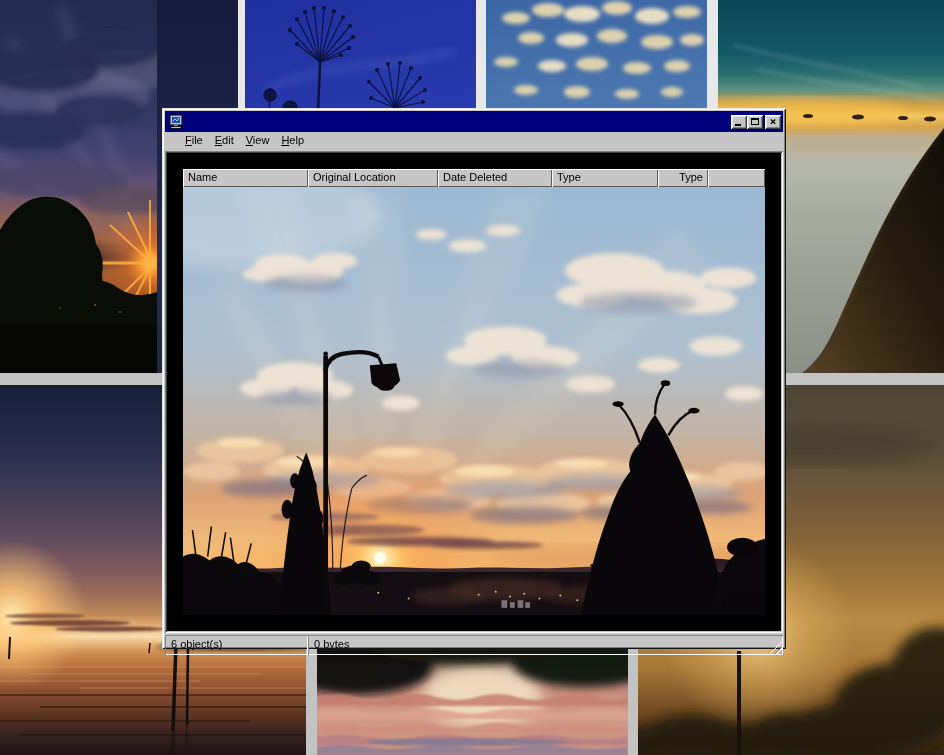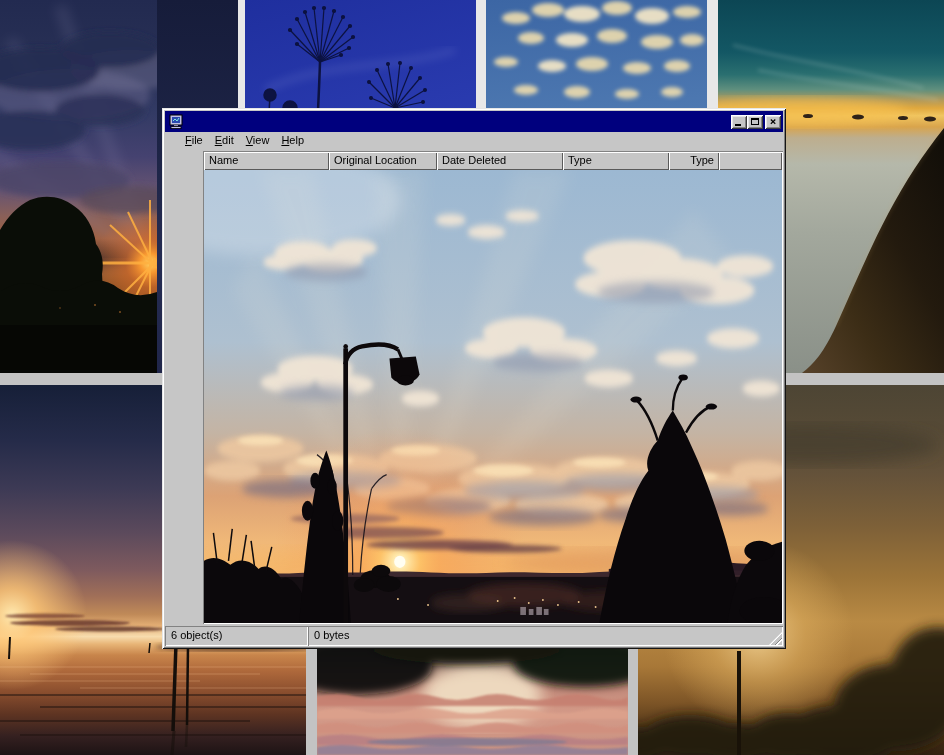--- a/index.html
+++ b/index.html
@@ -49,23 +49,23 @@
       box-shadow: inset 1px 1px 0 #ffffff, inset -1px -1px 0 #3c3c3c,
                   inset 2px 2px 0 #e6e6e6, inset -2px -2px 0 #828282;
       display:flex;align-items:center;justify-content:center;}
   .tb.close{margin-left:2px;font-size:11px;font-weight:bold;color:#000;
       font-family:"DejaVu Sans Mono",monospace;line-height:10px;}
   .glyph-min{position:absolute;left:4px;bottom:3px;width:6px;height:2px;background:#000;}
   .glyph-max{width:8px;height:7px;border:1px solid #000;border-top-width:2px;margin-bottom:1px;}
   .menubar{height:19px;min-height:19px;display:flex;align-items:flex-start;padding-left:14px;
       font-size:11px;color:#000;}
   .mi{padding:2px 6px;cursor:default;}
-  .content-frame{flex:1;display:flex;flex-direction:column;background:#000;padding:1px;
+  .content-frame{flex:1;display:flex;flex-direction:column;background:#000;padding:18px;
       box-shadow: inset 1px 1px 0 #828282, inset -1px -1px 0 #ffffff,
-                  inset 2px 2px 0 #404040, inset -2px -2px 0 #c6c6c6; margin-left: 38px;}
+                  inset 2px 2px 0 #404040, inset -2px -2px 0 #c6c6c6;}
   .header-row{height:18px;min-height:18px;display:flex;background:#c6c6c6;font-size:11px;}
   .hcell{background:#c6c6c6;padding:2px 5px 0 5px;white-space:nowrap;overflow:hidden;
       box-shadow: inset 1px 1px 0 #ffffff, inset -1px -1px 0 #5a5a5a;}
   .hcell.size{text-align:right;}
   .hcell.rest{flex:1;}
   .photo{flex:1;position:relative;overflow:hidden;background:#0a0a0c;}
   .photo svg{width:100%;height:100%;display:block;}
   .statusbar{height:20px;min-height:20px;display:flex;margin-top:2px;}
   .sp{box-shadow: inset 1px 1px 0 #828282, inset -1px -1px 0 #ffffff;
       font-size:11px;padding:3px 6px 0 6px;white-space:nowrap;overflow:hidden;}
@@ -416,22 +416,22 @@
     <div class="menubar">
       <span class="mi"><u>F</u><span>ile</span></span>
       <span class="mi"><u>E</u><span>dit</span></span>
       <span class="mi"><u>V</u><span>iew</span></span>
       <span class="mi"><u>H</u><span>elp</span></span>
     </div>
 
     <div class="content-frame">
       <div class="header-row">
         <div class="hcell" style="width:125px">Name</div>
-        <div class="hcell" style="width:108px">Original Location</div>
-        <div class="hcell" style="width:126px">Date Deleted</div>
+        <div class="hcell" style="width:130px">Original Location</div>
+        <div class="hcell" style="width:114px">Date Deleted</div>
         <div class="hcell" style="width:106px">Type</div>
         <div class="hcell size" style="width:50px">Type</div>
         <div class="hcell rest"></div>
       </div>
 
       <div class="photo">
         <svg viewBox="0 0 614 452" preserveAspectRatio="none">
           <defs>
             <linearGradient id="psky" x1="0" y1="0" x2="0" y2="1">
               <stop offset="0" stop-color="#9cb8d2"></stop>

